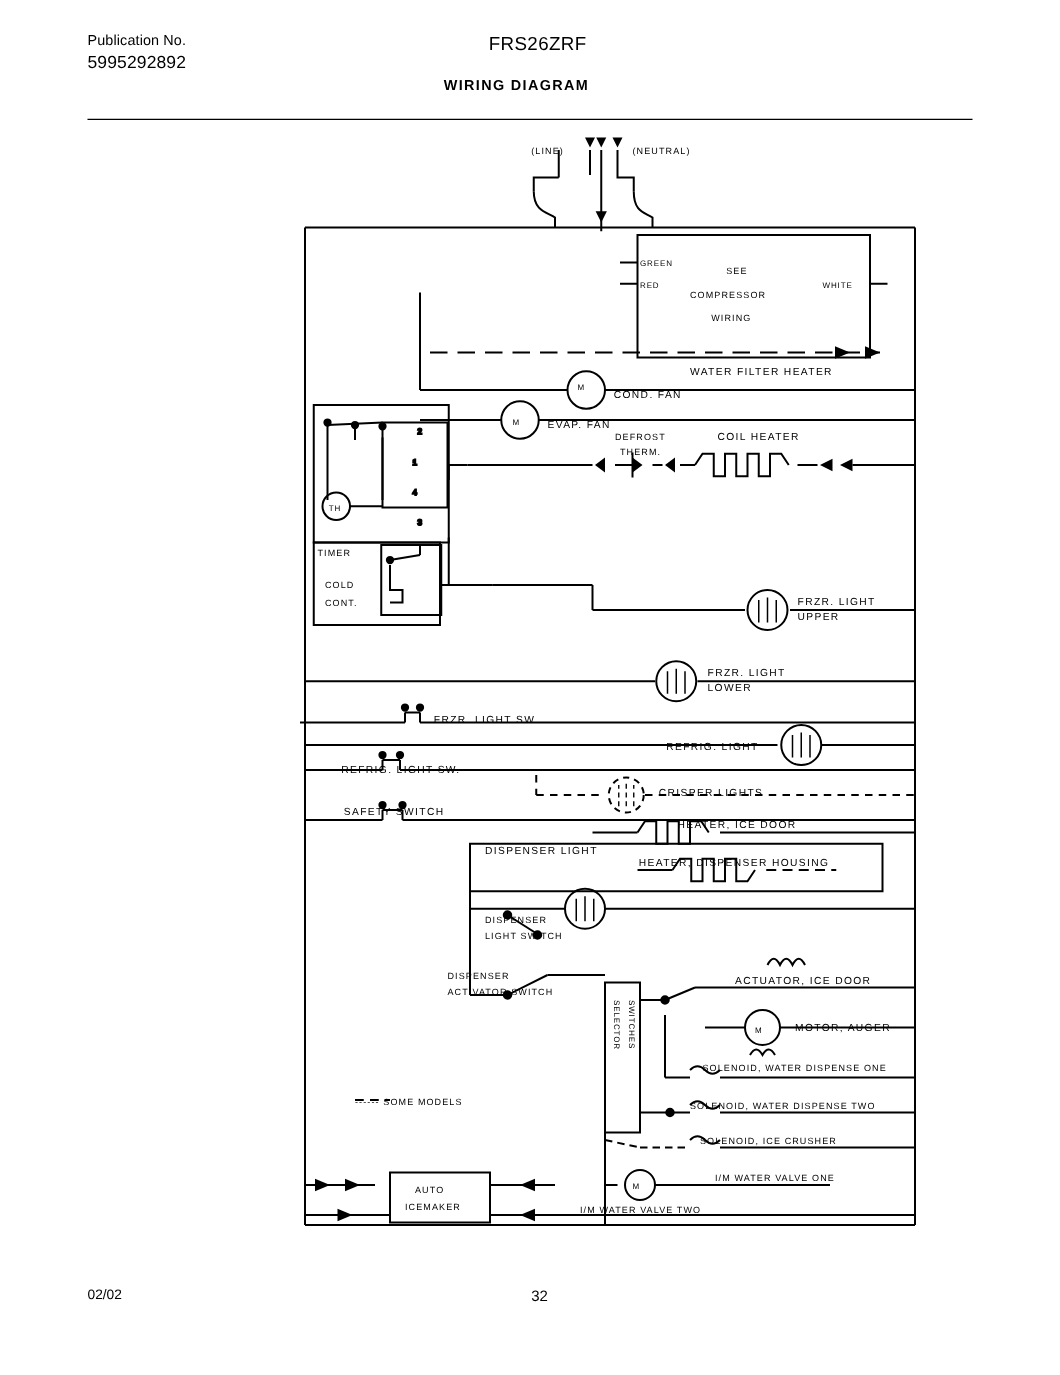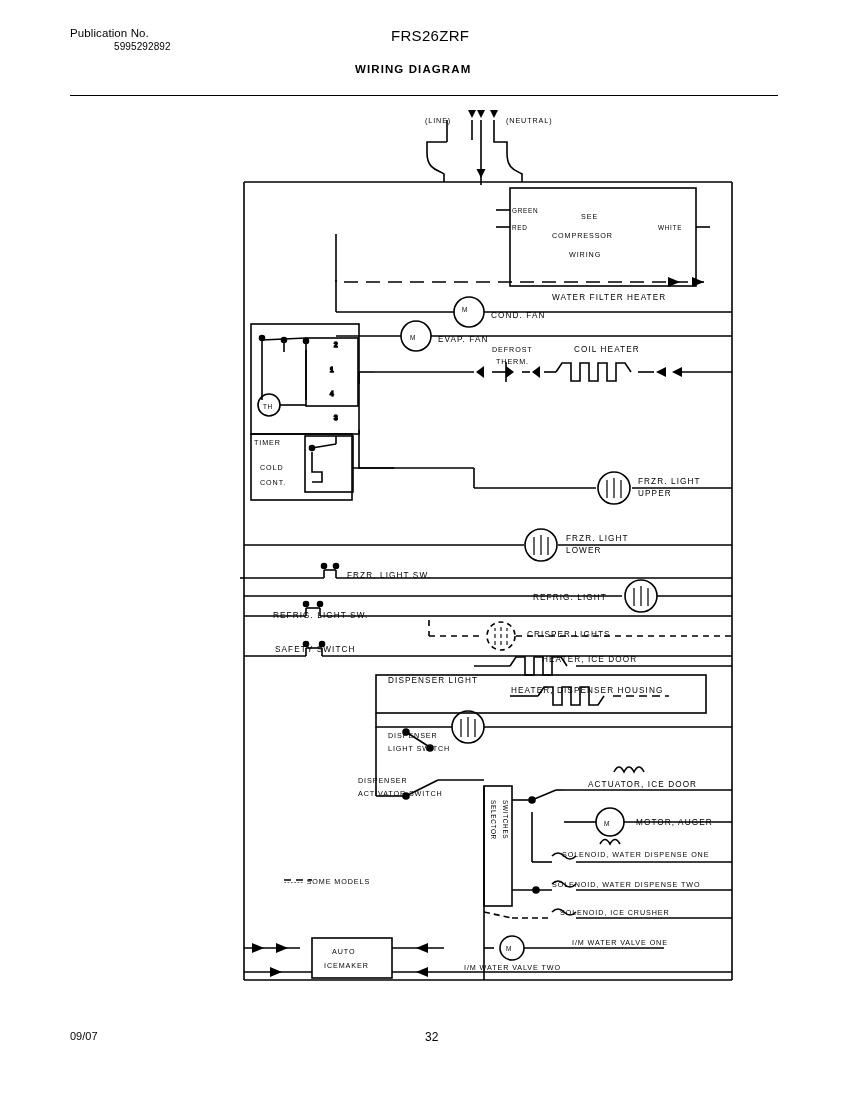--- a/index.html
+++ b/index.html
@@ -23,23 +23,22 @@
   }
   .hdr-pub-label {
     position: absolute;
     left: 70px; top: 27px;
     font-size: 11.5px;
     letter-spacing: 0.1px;
   }
   .hdr-pub-no {
     position: absolute;
     left: 70px; top: 41px;
-    font-size: 10px;
+    font-size: 14px;
     letter-spacing: 0.1px;
-    margin-left: 44px;
   }
   .hdr-model {
     position: absolute;
     left: 391px; top: 27px;
     font-size: 15px;
     letter-spacing: 0.3px;
   }
   .hdr-title {
     position: absolute;
     left: 355px; top: 63px;
@@ -360,16 +359,16 @@
         <text class="lbl-xs" x="462" y="851">M</text>
 
         <text class="lbl-sm" x="288" y="854">AUTO</text>
         <text class="lbl-sm" x="280" y="868">ICEMAKER</text>
 
         <text class="lbl-sm" x="240" y="784">------ SOME MODELS</text>
       </g>
     </svg>
   </div>
 
-  <div class="footer-date">09/07</div>
+  <div class="footer-date">02/02</div>
   <div class="footer-page">32</div>
 
 </div>
 
 </body></html>

